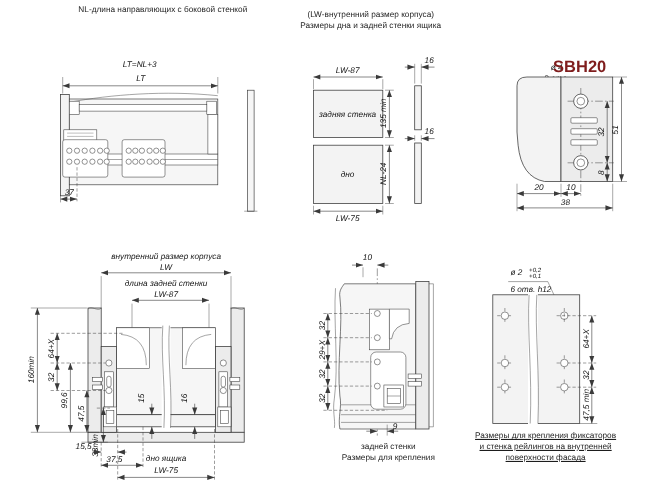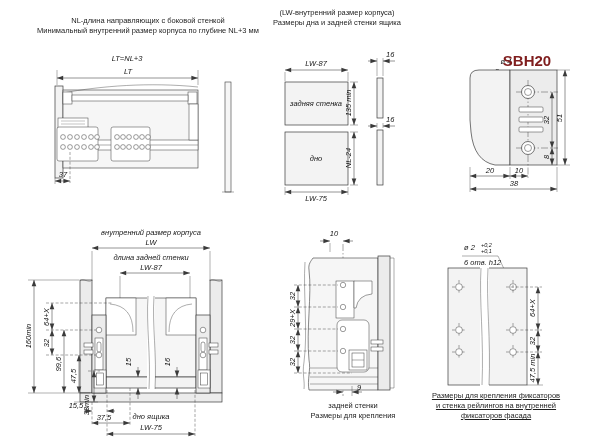--- a/index.html
+++ b/index.html
@@ -358,33 +358,32 @@
   <line class="ext" x1="527" y1="385" x2="543" y2="385"></line>
   <line class="dim" x1="538" y1="287" x2="538" y2="330" marker-start="url(#as)" marker-end="url(#ae)"></line>
   <text class="d" transform="rotate(-90 535 308)" x="535" y="308" text-anchor="middle">64+X</text>
   <line class="dim" x1="538" y1="330" x2="538" y2="352" marker-start="url(#as)" marker-end="url(#ae)"></line>
   <text class="d" transform="rotate(-90 535 341)" x="535" y="341" text-anchor="middle">32</text>
   <line class="dim" x1="538" y1="352" x2="538" y2="385" marker-start="url(#as)" marker-end="url(#ae)"></line>
   <text class="d" transform="rotate(-90 535 368)" x="535" y="368" text-anchor="middle">47,5 min</text>
 </g>
 </svg>
 
-<div class="hdr" style="left:8px;top:16px;width:280px;">
+<div class="hdr" style="left:8px;top:4px;width:280px;">
   <div>NL-длина направляющих с боковой стенкой</div>
-  <div>Минимальный внутренний размер корпуса по глубине NL+3 мм</div>
 </div>
 <div class="hdr" style="left:262px;top:8px;width:150px;">
   <div>(LW-внутренний размер корпуса)</div>
   <div>Размеры дна и задней стенки ящика</div>
 </div>
 <div class="title" style="left:467px;top:12px;width:120px;">SBH20</div>
 
 <div class="cap" style="left:287px;top:401px;width:132px;">
   <div>задней стенки</div>
   <div>Размеры для крепления</div>
 </div>
 <div class="cap" style="left:410px;top:391px;width:172px;text-decoration:underline;">
   <div>Размеры для крепления фиксаторов</div>
   <div>и стенка рейлингов на внутренней</div>
-  <div>фиксаторов фасада</div>
+  <div>поверхности фасада</div>
 </div>
 
 </div>
 
 </body></html>

